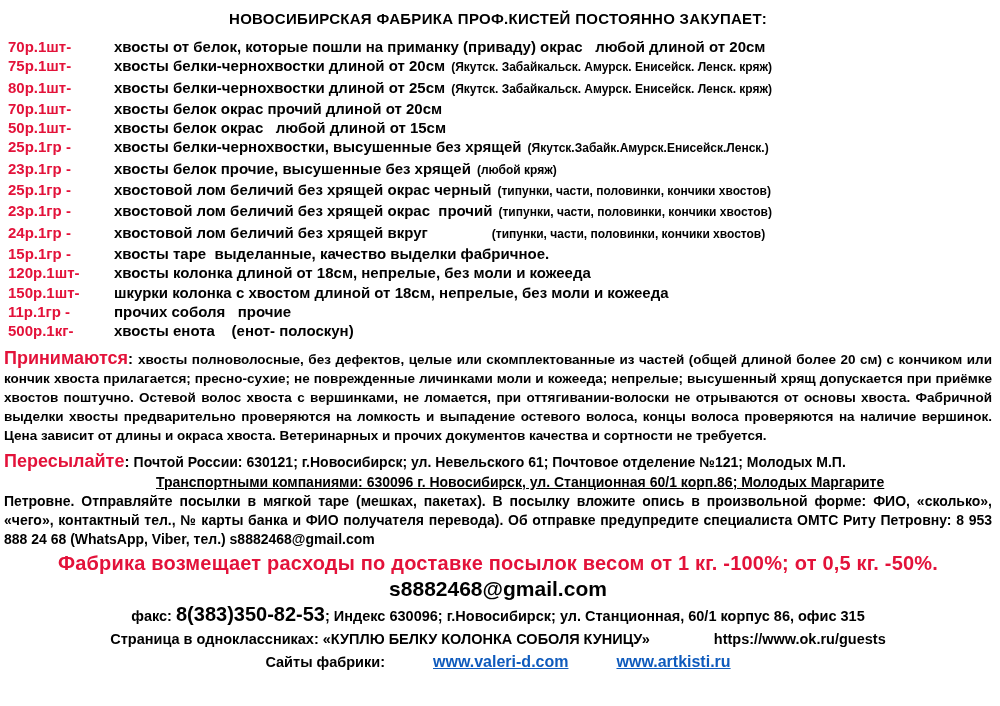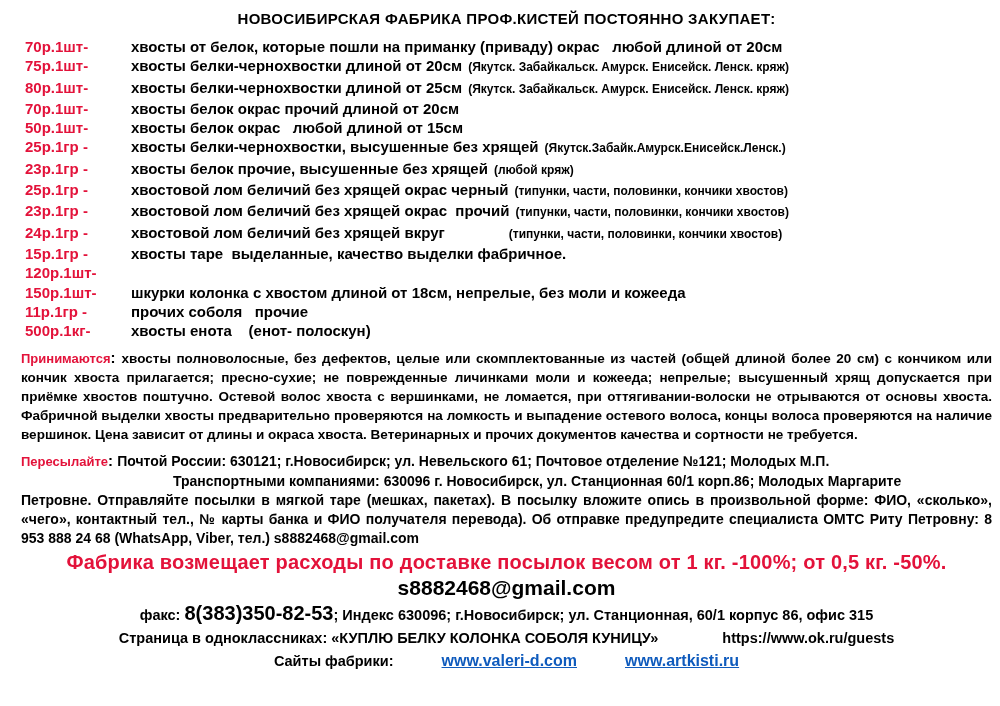--- a/index.html
+++ b/index.html
@@ -5,21 +5,21 @@
   html,body{margin:0;padding:0;background:#ffffff;}
   .page{
     position:relative;
     width:1000px;height:706px;
     background:#ffffff;
     font-family:"Liberation Sans","DejaVu Sans",sans-serif;
     font-weight:bold;
     color:#000;
     overflow:hidden;
     box-sizing:border-box;
-    padding:8px 8px 0 21px;
+    padding:8px 8px 0 4px;
   }
   .title{
     text-align:center;
     font-size:15px;
     letter-spacing:.3px;
     margin:2px 0 10px 0;
   }
   
   .price-list{margin:0;}
   .row{display:flex;align-items:baseline;line-height:19.3px;font-size:15px;}
@@ -27,24 +27,24 @@
   .desc{white-space:pre-wrap;}
   .note{font-size:12px;padding-left:6px;white-space:pre-wrap;}
   .row:nth-child(10) .note{margin-left:58px;}
   
   .para{
     text-align:justify;
     font-size:13.5px;
     line-height:18.8px;
     margin-top:9px;
   }
-  .lead{color:#e3123a;font-size:13px;}
+  .lead{color:#e3123a;font-size:18px;}
   .lead-colon{color:#000;font-size:15px;}
   .ship{font-size:14px;line-height:19.2px;margin-top:7px;}
-  .ship-line2{padding-left:152px;}
+  .ship-line2{padding-left:152px;text-decoration:underline;}
   .ship-rest{text-align:justify;}
   
   .banner{
     color:#e3123a;
     font-size:20px;
     text-align:center;
     margin-top:3px;
     letter-spacing:.2px;
   }
   
@@ -114,20 +114,21 @@
         <span class="price">24р.1гр -</span>
         <span class="desc">хвостовой лом беличий без хрящей вкруг</span>
         <span class="note">(типунки, части, половинки, кончики хвостов)</span>
       </div>
       <div class="row">
         <span class="price">15р.1гр -</span>
         <span class="desc">хвосты таре  выделанные, качество выделки фабричное.</span>
       </div>
       <div class="row">
         <span class="price">120р.1шт-</span>
+        <span class="desc">хвосты колонка длиной от 18см, непрелые, без моли и кожееда</span>
       </div>
       <div class="row">
         <span class="price">150р.1шт-</span>
         <span class="desc">шкурки колонка с хвостом длиной от 18см, непрелые, без моли и кожееда</span>
       </div>
       <div class="row">
         <span class="price">11р.1гр -</span>
         <span class="desc">прочих соболя   прочие</span>
       </div>
       <div class="row">

